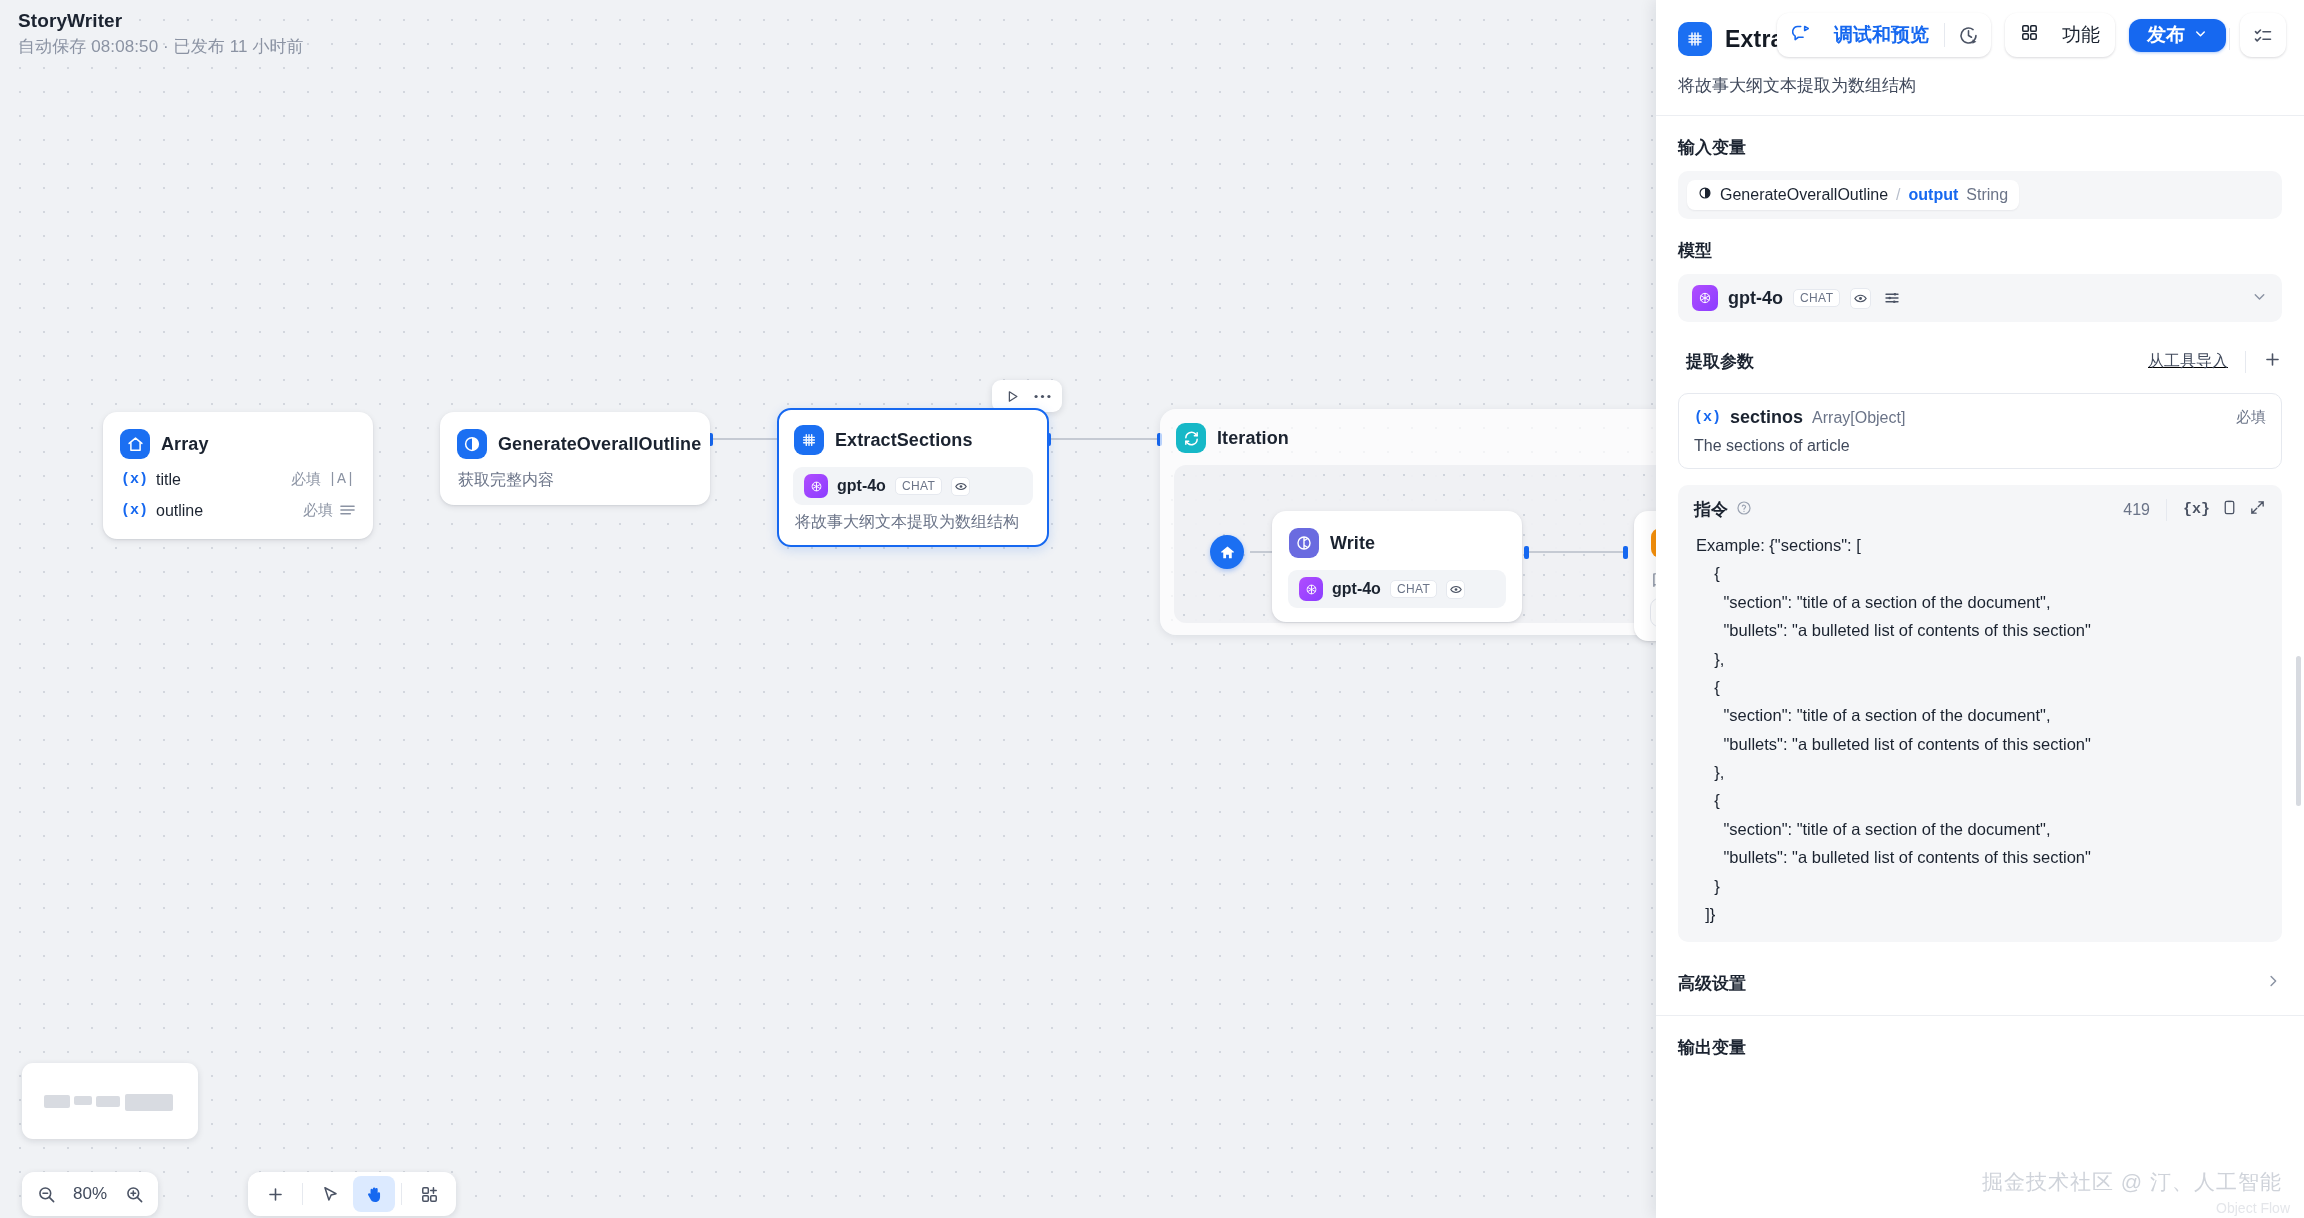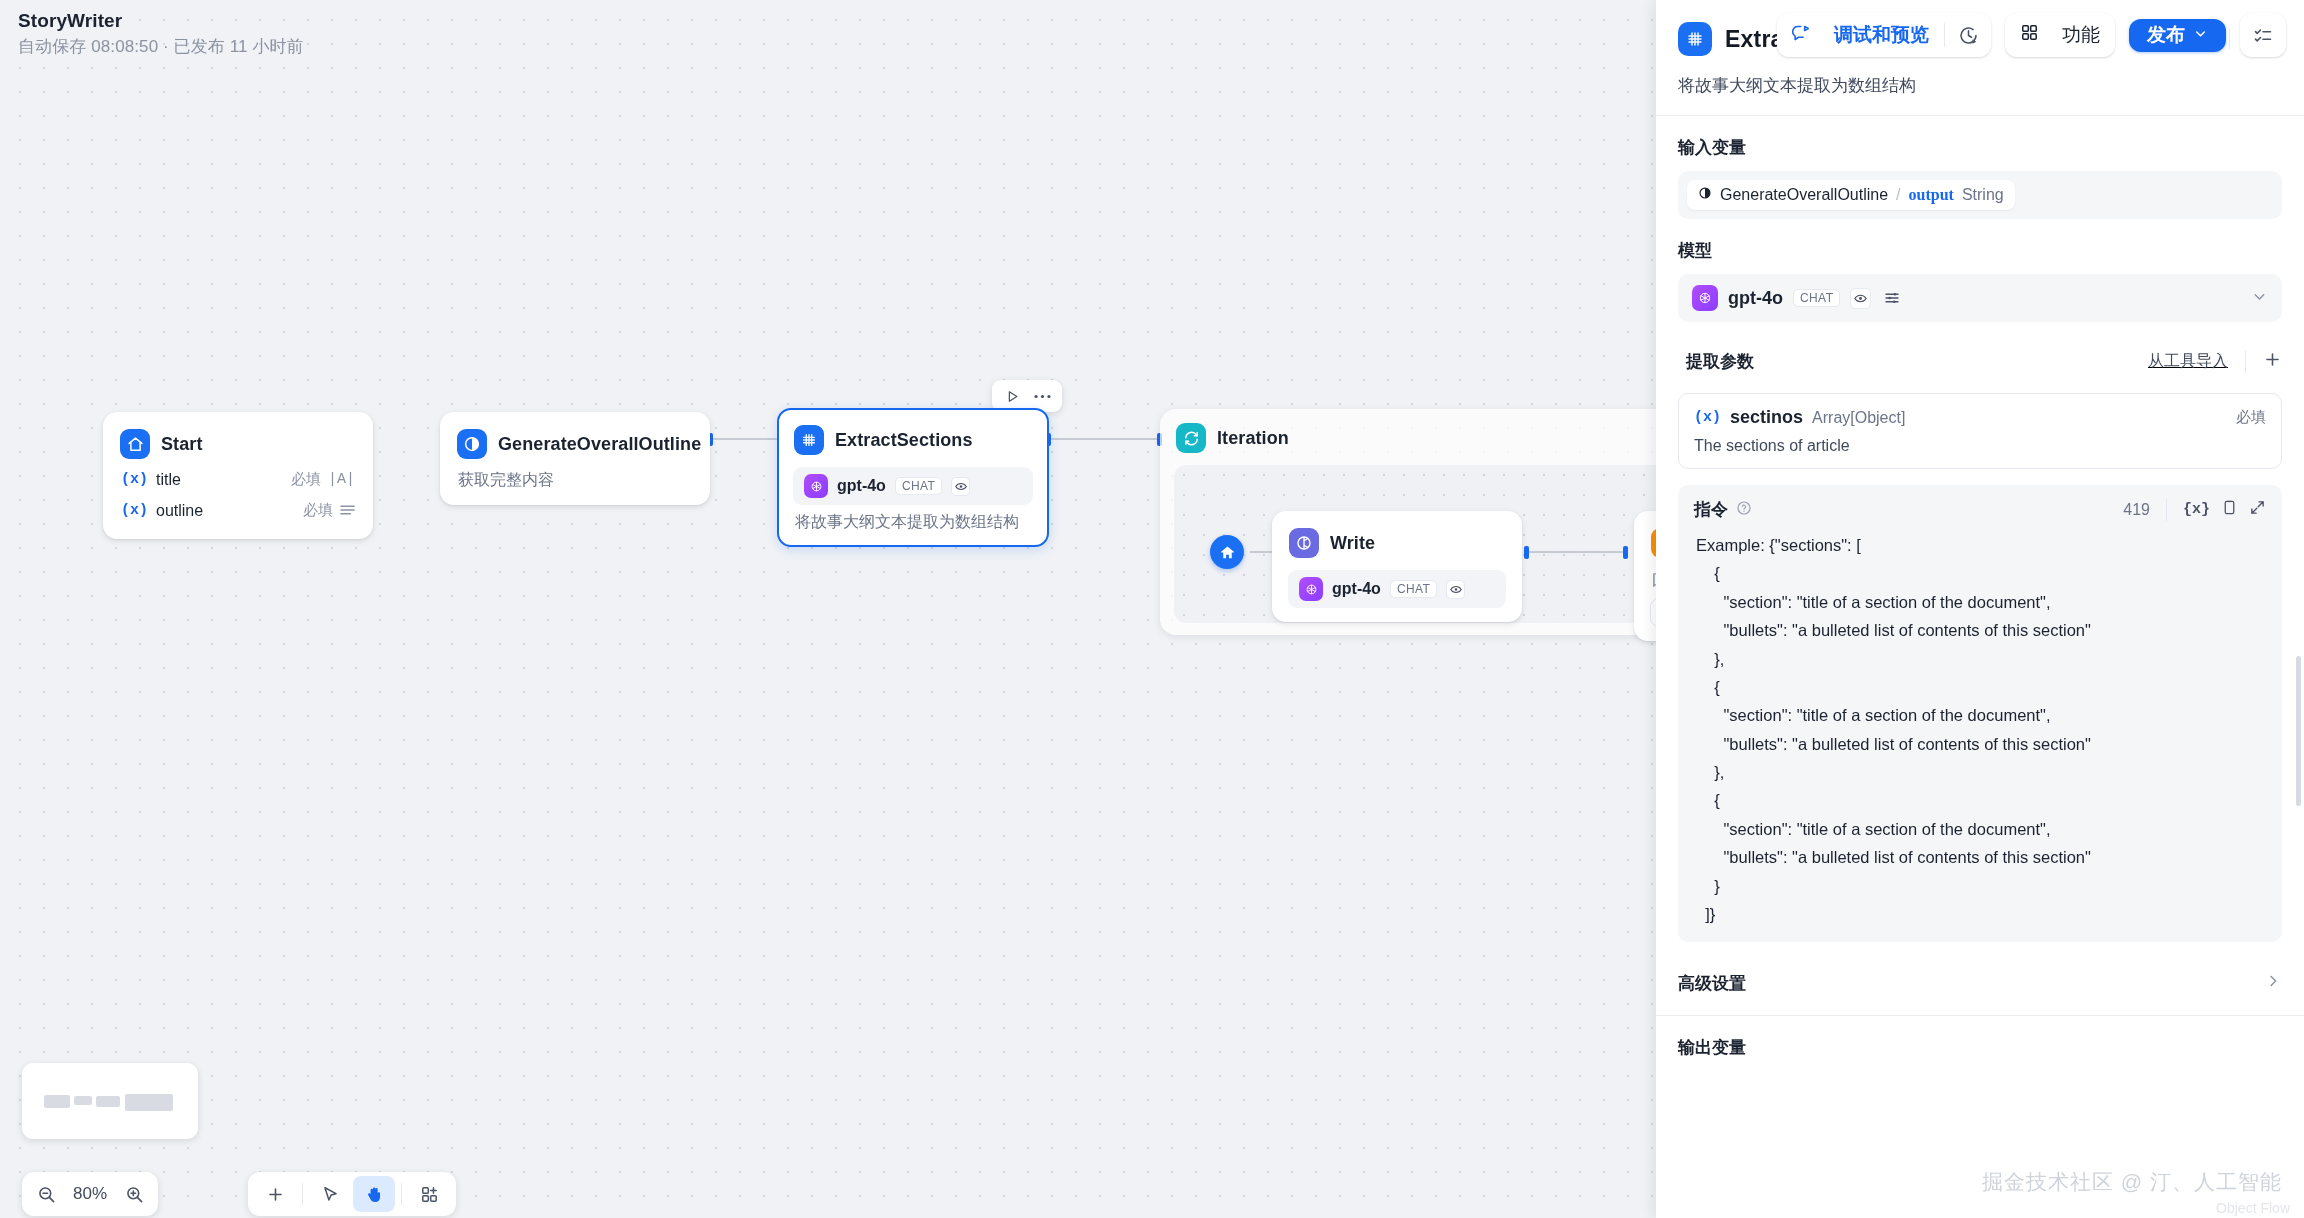--- a/index.html
+++ b/index.html
@@ -165,21 +165,21 @@
   .sec-actions { display: flex; align-items: center; gap: 12px; text-decoration: underline; }
   .sec-link { font-size: 16px; color: #414a5c; cursor: pointer; }
 
   .invar-box { background: #f5f6f8; border-radius: 10px; padding: 9px; }
   .invar-chip {
     display: inline-flex; align-items: center; gap: 8px; background: #fff;
     border-radius: 8px; padding: 6px 11px; font-size: 16px; color: #1b2330;
     box-shadow: 0 1px 2px rgba(16,24,40,.06);
   }
   .chip-slash { color: #b8bfcc; }
-  .chip-out { color: #1668f0; font-weight: 600; font-family: Liberation Serif, serif; }
+  .chip-out { color: #1668f0; font-weight: 600; }
   .chip-type { color: #6b7488; }
 
   .model-box {
     display: flex; align-items: center; gap: 10px; background: #f5f6f8;
     border-radius: 10px; padding: 11px 14px; cursor: pointer;
   }
   .model-box .model-name { font-size: 18px; }
   .sliders-btn { display:flex; align-items:center; justify-content:center; width: 22px; height: 22px; }
 
   .param-card { border: 1px solid #e6e9ef; border-radius: 10px; padding: 13px 15px; }
@@ -230,21 +230,21 @@
     <div class="handle" style="left:1157px; top:433px;"></div>
 
     <div class="node" style="left:103px; top:412px; width:270px;">
       <div class="node-head">
         <span class="nicon blue">
           <svg width="17" height="17" viewBox="0 0 24 24" fill="none" stroke="#fff" stroke-width="2.1" stroke-linecap="round" stroke-linejoin="round">
               <path d="M3 10.5 12 3l9 7.5"></path>
               <path d="M5.5 9.5V20h13V9.5"></path>
             </svg>
         </span>
-        <span class="node-title">Start</span>
+        <span class="node-title">Array</span>
       </div>
       <div class="var-row">
         <span class="var-left">
           <span class="xvar">(x)</span>
           <span>title</span>
         </span>
         <span class="var-right">
           <span>必填</span>
           <span style="font-family:'Liberation Mono',monospace;">|A|</span>
         </span>

